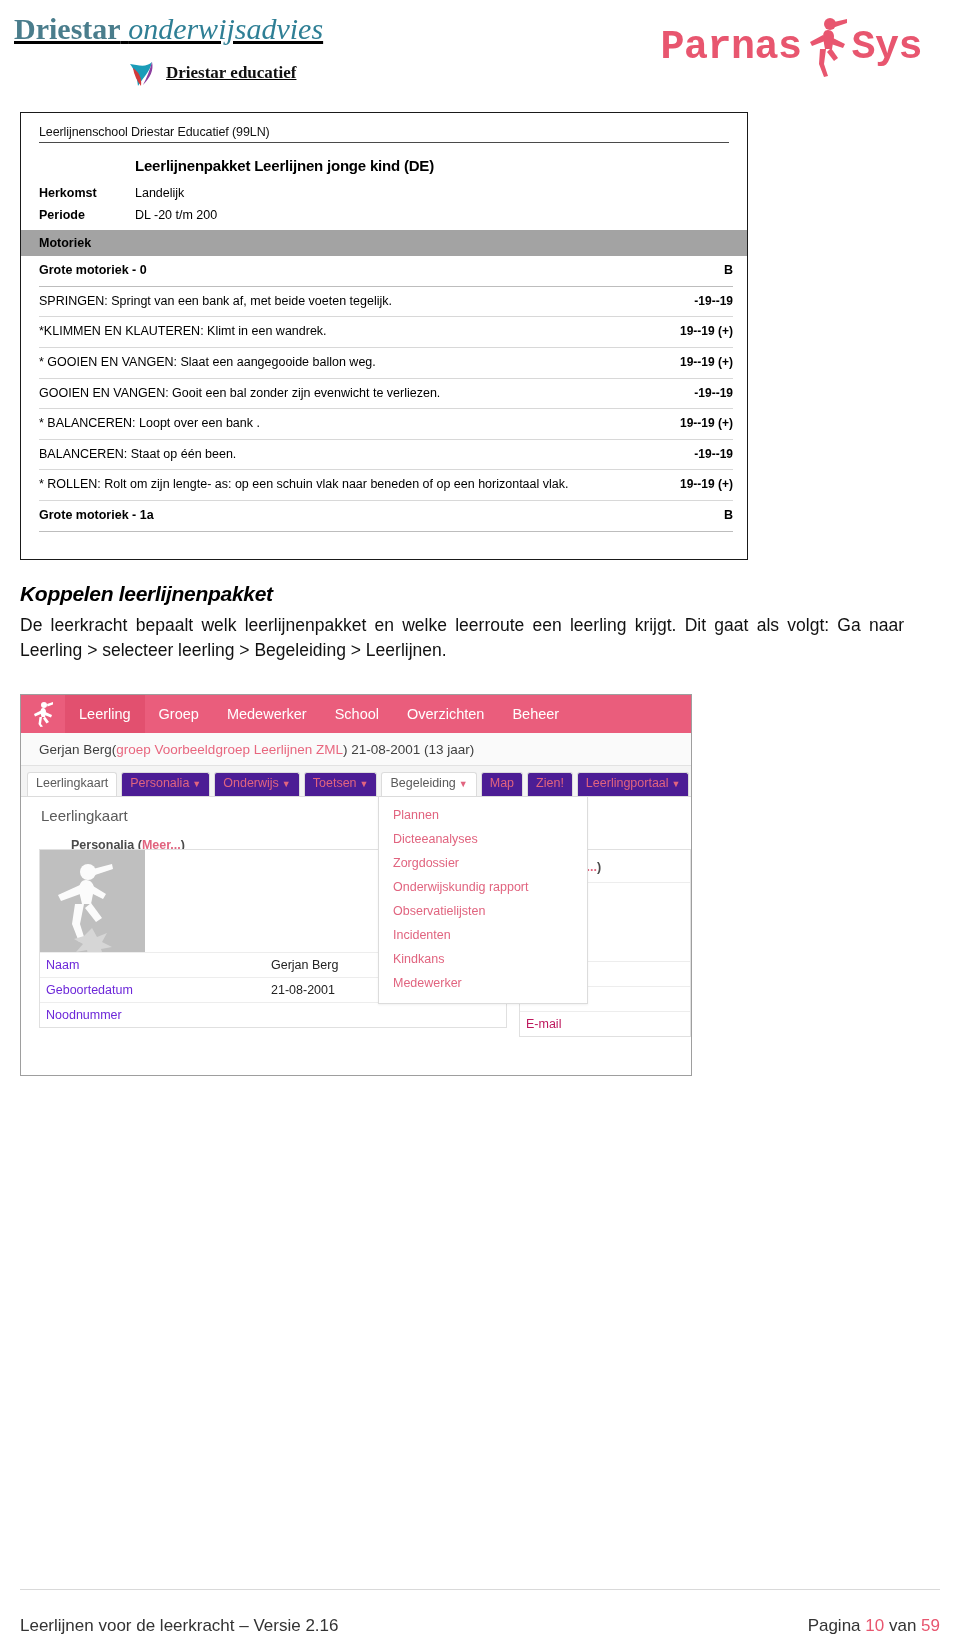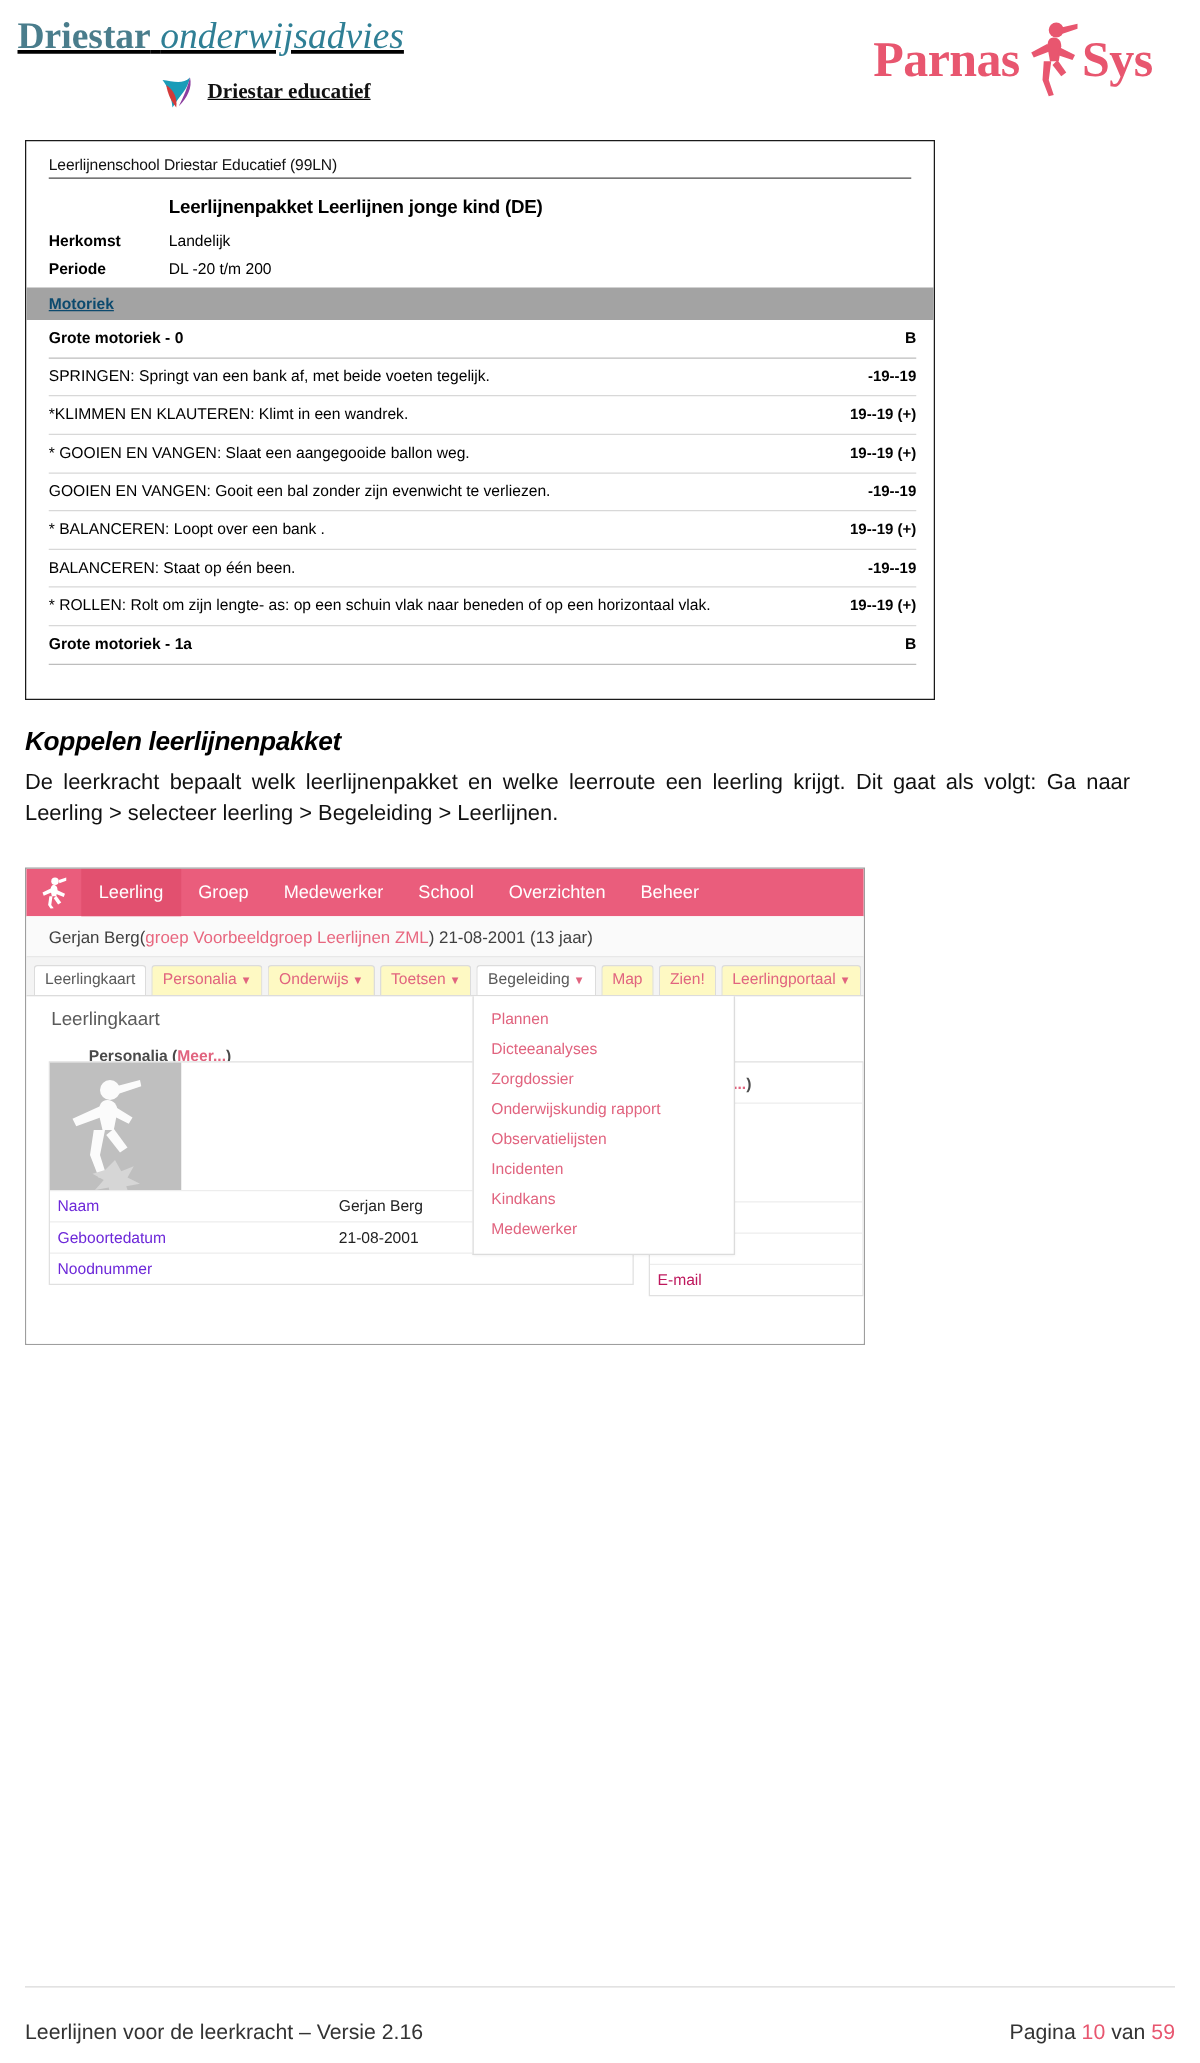--- a/index.html
+++ b/index.html
@@ -23,21 +23,21 @@
   .logo-driestar .main-line .ital-part{font-style:italic;font-weight:400;color:#2f7f95;}
   .logo-driestar .sub-row{
     display:flex;align-items:center;gap:6px;margin-top:12px;margin-left:112px;
   }
   .logo-driestar .sub-mark{width:34px;height:34px;position:relative;flex:none;}
   .logo-driestar .sub-text{
     font-family:"Liberation Serif", serif;font-size:17px;font-weight:700;color:#111;white-space:nowrap;
   }
   .logo-parnassys{position:absolute;right:38px;top:16px;display:flex;align-items:center;}
   .logo-parnassys .ps-word{
-    font-family:Liberation Serif, serif;font-weight:700;font-size:40px;color:#e8566f;letter-spacing:-0.5px;
+    font-family:Liberation Mono, monospace;font-weight:700;font-size:40px;color:#e8566f;letter-spacing:-0.5px;
   }
   .logo-parnassys .ps-figure{width:46px;height:62px;position:relative;margin:0 2px;}
 
   
   .report-shot{
     position:absolute;left:20px;top:112px;width:728px;height:448px;
     border:1px solid #1a1a1a;background:#fff;box-sizing:border-box;overflow:hidden;
   }
   .rs-inner{padding:12px 14px 0 18px;}
   .rs-schoolline{
@@ -45,22 +45,22 @@
     width:690px;letter-spacing:-0.1px;
   }
   .rs-title{
     font-size:15px;font-weight:700;margin:14px 0 0 96px;letter-spacing:-0.2px;
   }
   .rs-meta{margin-top:12px;}
   .rs-meta-row{display:flex;font-size:12.5px;margin-bottom:8px;}
   .rs-meta-label{width:96px;font-weight:700;}
   .rs-meta-val{}
   .rs-band{
-    background:#a3a3a3;color:#0c4a6e;font-weight:700;font-size:12.5px;
-    margin:4px -14px 0 -18px;padding:6px 0 6px 18px;width:728px;box-sizing:border-box;text-decoration:underline;
+    background:#a3a3a3;color:#000000;font-weight:700;font-size:12.5px;
+    margin:4px -14px 0 -18px;padding:6px 0 6px 18px;width:728px;box-sizing:border-box;
   }
   .rs-row{
     display:flex;align-items:flex-start;justify-content:space-between;
     border-bottom:1px solid #d8d8d8;padding:7px 0 7px 0;font-size:12.5px;line-height:1.25;
   }
   .rs-row.head{font-weight:700;border-bottom:1px solid #bdbdbd;}
   .rs-row .rs-desc{flex:1;padding-right:12px;max-width:570px;}
   .rs-row .rs-val{
     width:110px;text-align:right;font-weight:700;white-space:nowrap;
     overflow:hidden;padding-left:4px;font-size:12px;
@@ -95,21 +95,21 @@
   .app-crumb{
     height:32px;display:flex;align-items:center;padding-left:18px;
     font-size:13.5px;color:#3f3f3f;background:#fafafa;border-bottom:1px solid #e2e2e2;
   }
   .app-crumb .crumb-pink{color:#e8677f;}
   .tabbar{
     display:flex;align-items:flex-end;gap:4px;padding:4px 0 0 6px;background:#f4f4f4;
     border-bottom:1px solid #dcdcdc;height:26px;box-sizing:content-box;position:relative;z-index:3;
   }
   .tab{
-    background:#fef9c3;border:1px solid #dcdcdc;border-bottom:none;border-radius:3px 3px 0 0;
+    background:#4c1d95;border:1px solid #dcdcdc;border-bottom:none;border-radius:3px 3px 0 0;
     padding:4px 8px 5px;font-size:12.5px;color:#e1647f;white-space:nowrap;line-height:1.1;
   }
   .tab.active{background:#fff;color:#5a5a5a;border-color:#dcdcdc;}
   .tab.open{background:#fff;color:#5a5a5a;}
   .tab .caret{font-size:9px;margin-left:3px;color:#e1647f;}
 
   .app-body{position:relative;background:#fff;height:280px;}
   .dropdown{
     position:absolute;left:357px;top:0;width:208px;background:#fff;
     border:1px solid #dcdcdc;border-top:none;z-index:5;padding:6px 0 8px;

